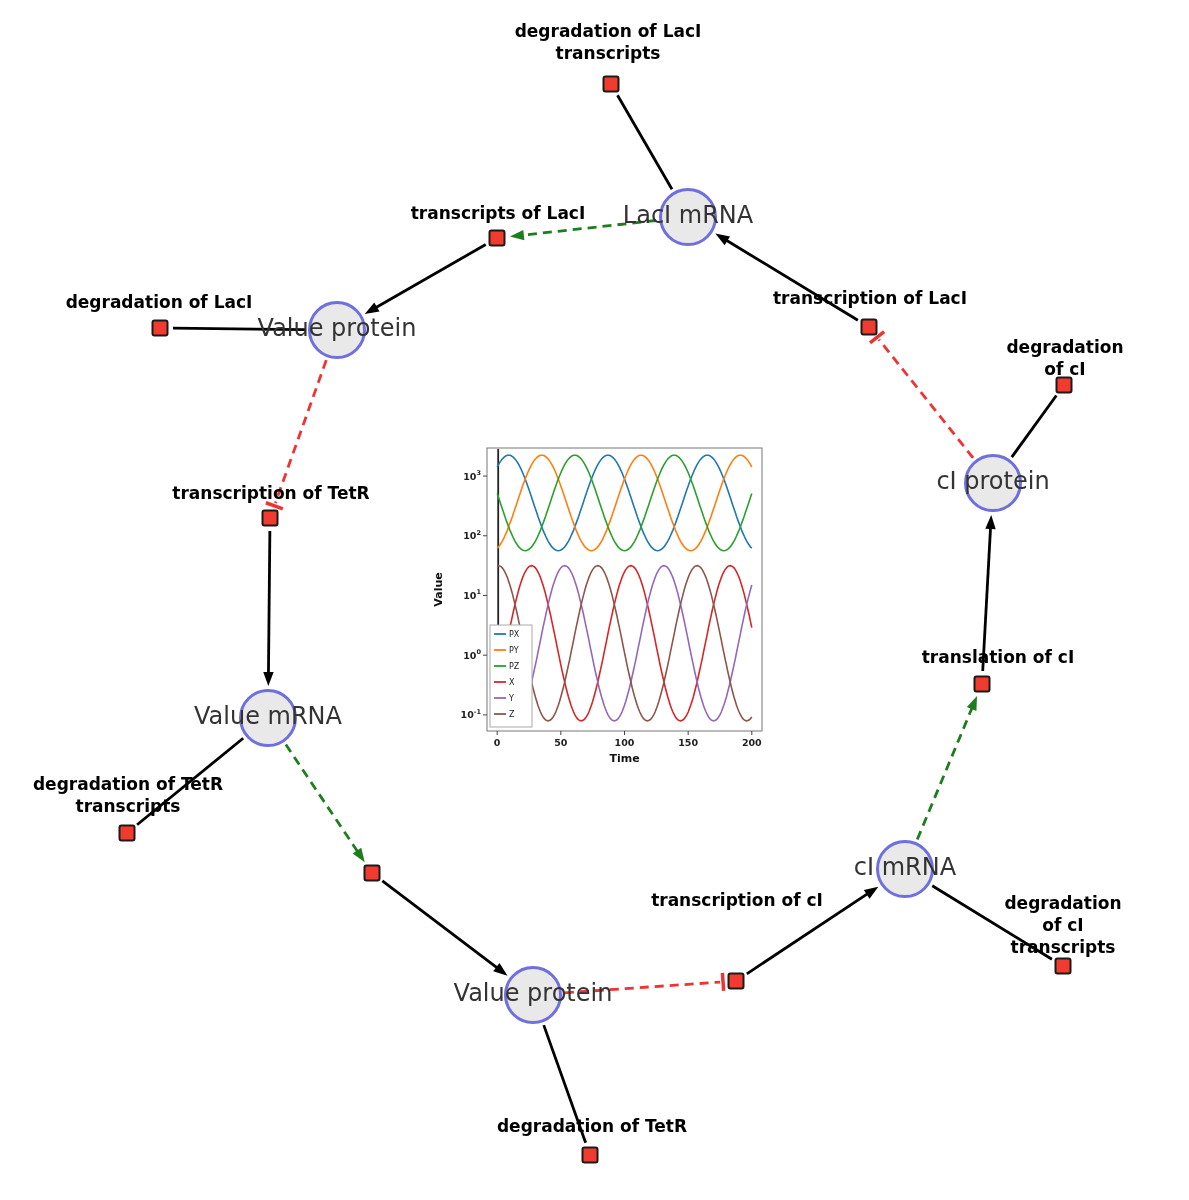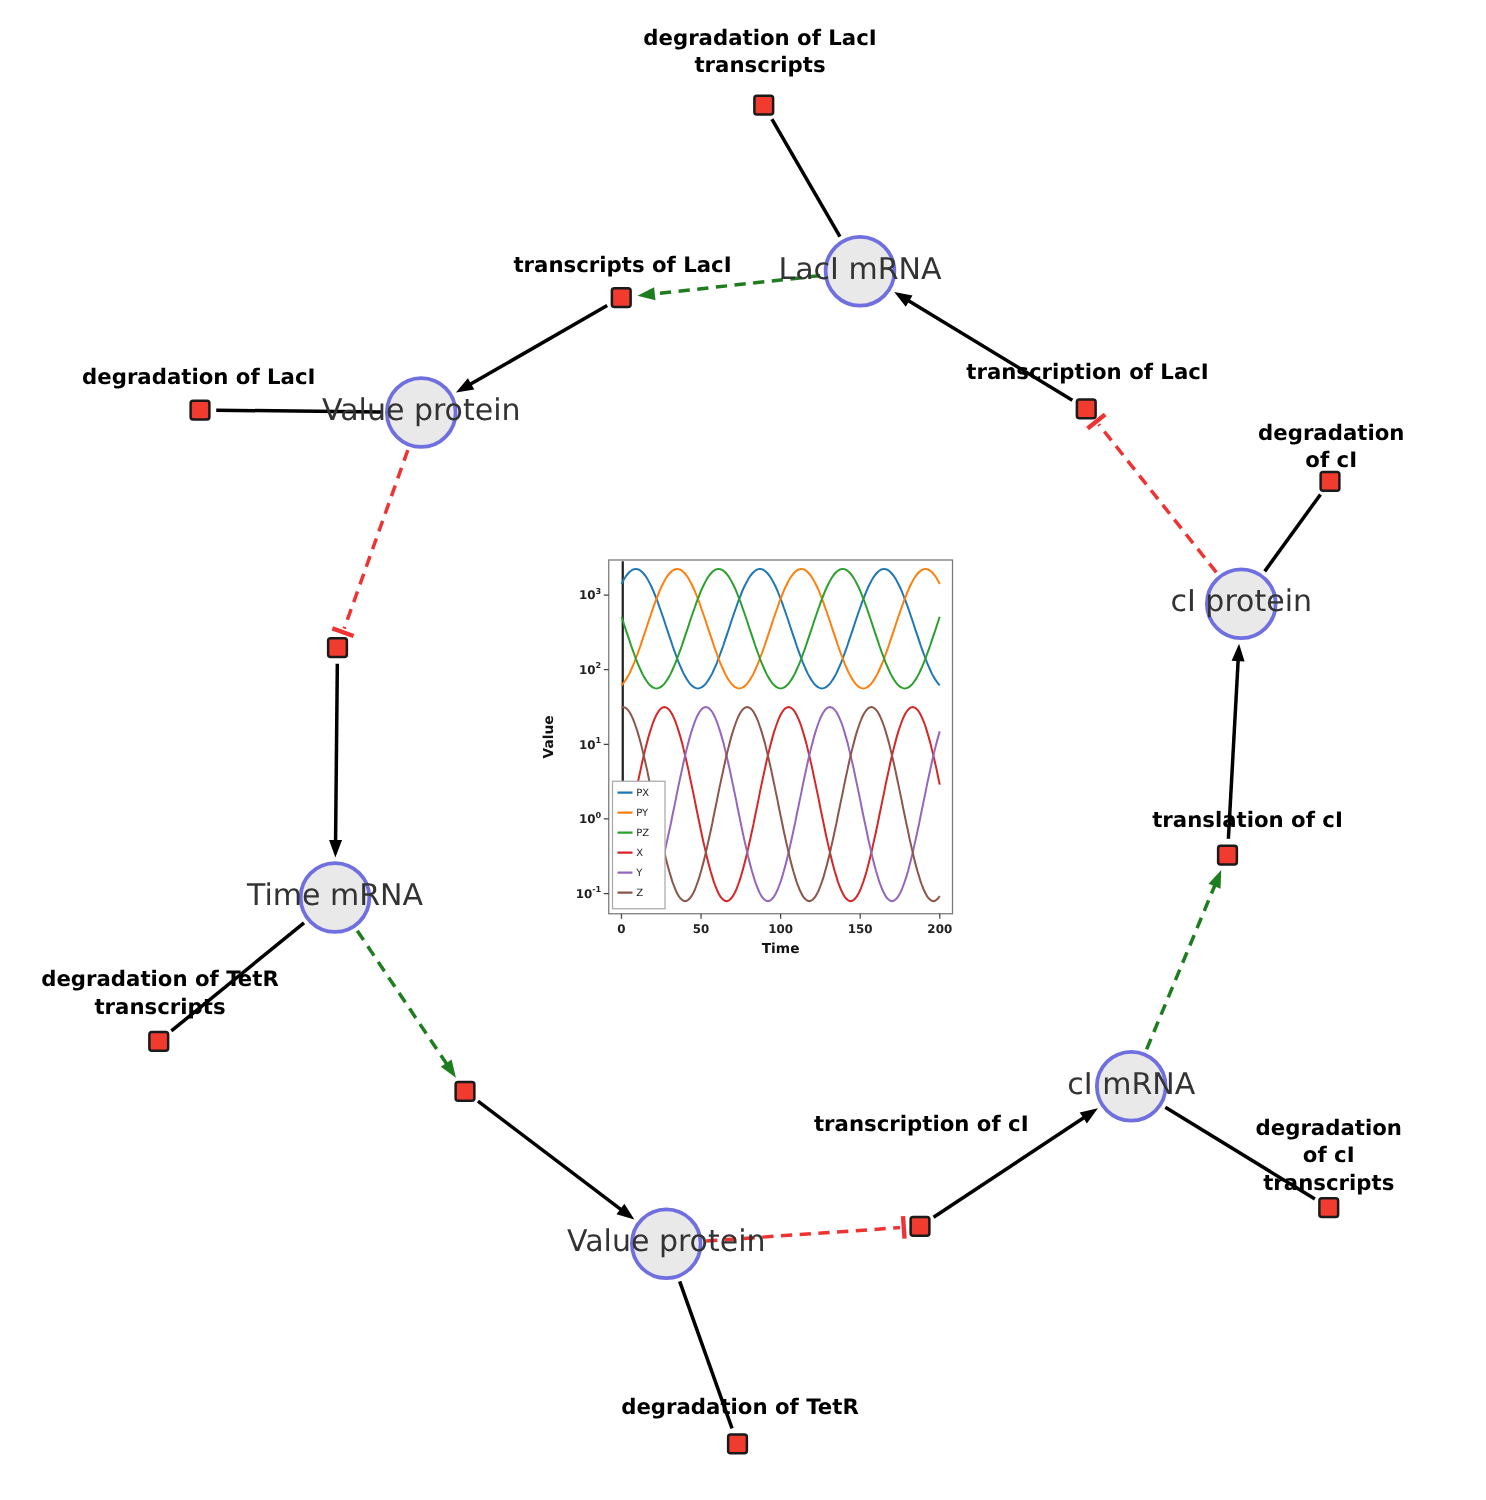--- a/index.html
+++ b/index.html
@@ -92,39 +92,40 @@
         <line x1="973.0881879815882" y1="457.94965584780454" x2="878.9559060092058" y2="339.5251720760977" stroke="#ef3333" stroke-width="2.8" fill="none" stroke-dasharray="9,6"></line>
         <line x1="884.1345829252847" y1="331.5765051816511" x2="870.0437643396748" y2="342.7768994420077" stroke="#ef3333" stroke-width="3.5"></line>
       </g>
     </svg>
   <div id="node-layer">
       <div class="species-node" style="left: 688px; top: 217px;"></div>
       <div class="species-label" style="left: 688px; top: 215px;">LacI mRNA</div>
       <div class="species-node" style="left: 337px; top: 330px;"></div>
       <div class="species-label" style="left: 337px; top: 328px;">Value protein</div>
       <div class="species-node" style="left: 268px; top: 718px;"></div>
-      <div class="species-label" style="left: 268px; top: 716px;">Time mRNA</div>
+      <div class="species-label" style="left: 268px; top: 716px;">Value mRNA</div>
       <div class="species-node" style="left: 533px; top: 995px;"></div>
       <div class="species-label" style="left: 533px; top: 993px;">Value protein</div>
       <div class="species-node" style="left: 905px; top: 869px;"></div>
       <div class="species-label" style="left: 905px; top: 867px;">cI mRNA</div>
       <div class="species-node" style="left: 993px; top: 483px;"></div>
       <div class="species-label" style="left: 993px; top: 481px;">cI protein</div>
       <div class="reaction-node" style="left: 611px; top: 84px;"></div>
       <div class="reaction-label" style="left: 608px; top: 42px;">degradation of LacI
 transcripts</div>
       <div class="reaction-node" style="left: 497px; top: 238px;"></div>
       <div class="reaction-label" style="left: 498px; top: 213px;">transcripts of LacI</div>
       <div class="reaction-node" style="left: 869px; top: 327px;"></div>
       <div class="reaction-label" style="left: 870px; top: 298px;">transcription of LacI</div>
       <div class="reaction-node" style="left: 160px; top: 328px;"></div>
       <div class="reaction-label" style="left: 159px; top: 302px;">degradation of LacI</div>
       <div class="reaction-node" style="left: 1064px; top: 385px;"></div>
       <div class="reaction-label" style="left: 1065px; top: 358px;">degradation of cI</div>
       <div class="reaction-node" style="left: 270px; top: 518px;"></div>
+      <div class="reaction-label" style="left: 271px; top: 493px;">transcription of TetR</div>
       <div class="reaction-node" style="left: 982px; top: 684px;"></div>
       <div class="reaction-label" style="left: 998px; top: 657px; text-align: center;">translation of cI</div>
       <div class="reaction-node" style="left: 127px; top: 833px;"></div>
       <div class="reaction-label" style="left: 128px; top: 795px;">degradation of TetR
 transcripts</div>
       <div class="reaction-node" style="left: 372px; top: 873px;"></div>
       <div class="reaction-node" style="left: 1063px; top: 966px;"></div>
       <div class="reaction-label" style="left: 1063px; top: 925px;">degradation of cI
 transcripts</div>
       <div class="reaction-node" style="left: 736px; top: 981px;"></div>

